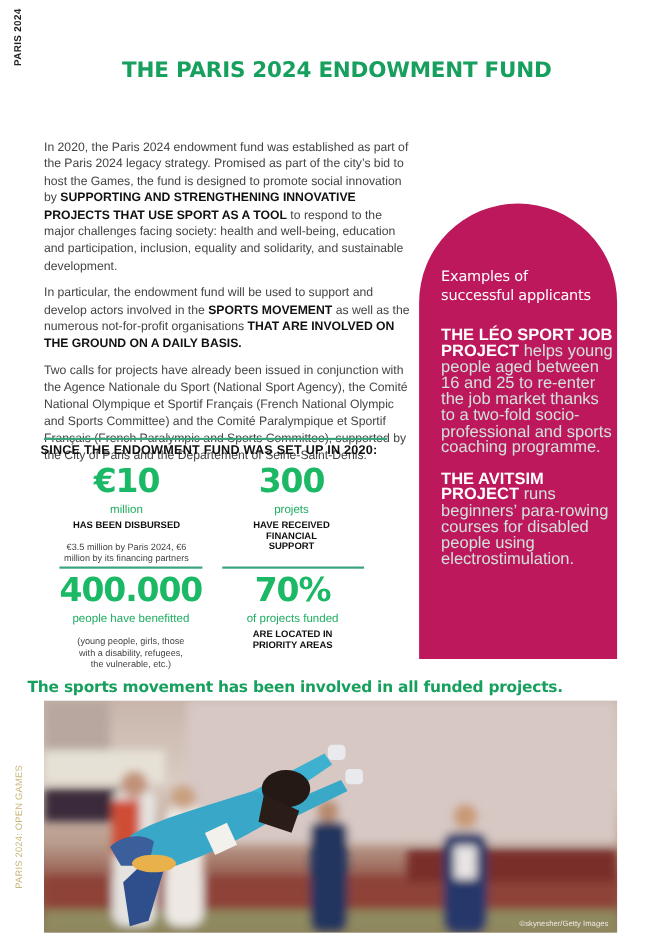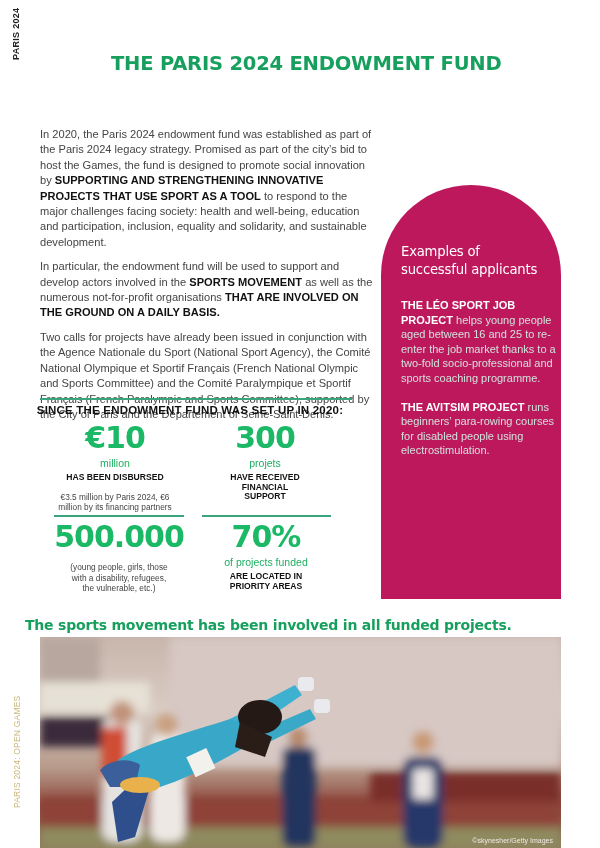--- a/index.html
+++ b/index.html
@@ -27,21 +27,21 @@
                font-size:30px; line-height:34px; letter-spacing:-1px; }
   .stat .unit { color:#1fae62; font-size:10.5px; line-height:14px; margin-top:1px; }
   .stat .cap { font-weight:bold; font-size:8.6px; line-height:9.5px; color:#111; margin-top:3px; }
   .stat .note { font-size:8.3px; line-height:10.5px; color:#444; margin-top:9px; }
   .tagline { position:absolute; left:25px; top:617px; font-family:"DejaVu Sans", sans-serif;
              font-weight:bold; font-size:14px; color:#17a05d; white-space:nowrap; letter-spacing:-0.2px; }
   .panel { position:absolute; left:381px; top:185px; width:180px; height:414px;
            background:#be185d; border-radius:90px 90px 0 0; color:#dfe9e5; }
   .panel h2 { margin:0; position:absolute; left:20px; top:58px; font-family:"DejaVu Sans", sans-serif;
               font-weight:normal; font-size:13.2px; line-height:18px; color:#ffffff; letter-spacing:-0.2px; }
-  .panel .items { position:absolute; left:20px; top:113px; width:158px; font-size:11px;
+  .panel .items { position:absolute; left:20px; top:113px; width:158px; font-size:15px;
                   line-height:14.6px; color:#d2e1dc; }
   .panel .items p { margin:0 0 14px 0; }
   .panel .items b { color:#ffffff; }
   .photo { position:absolute; left:40px; top:637px; width:521px; height:211px; overflow:hidden;
            background:linear-gradient(180deg,#c8b6ac 0%,#d9cbc2 35%,#b79a8a 62%,#8c4a3e 80%,#8d7f5f 100%); }
   .credit { position:absolute; right:8px; bottom:4px; font-size:7px; color:#f1e6e6; }
 </style>
 </head>
 <body>
 
@@ -70,21 +70,22 @@
 <div class="stat" style="left:200px; top:421px; width:130px;">
   <div class="big">300</div>
   <div class="unit">projets</div>
   <div class="cap" style="padding:0 20px;">HAVE RECEIVED FINANCIAL SUPPORT</div>
 </div>
 
 <div class="rule" style="left:54px; top:515px; width:130px;"></div>
 <div class="rule" style="left:202px; top:515px; width:129px;"></div>
 
 <div class="stat" style="left:40px; top:520px; width:158px;">
-  <div class="big">500.000</div>
+  <div class="big">400.000</div>
+  <div class="unit">people have benefitted</div>
   <div class="note" style="padding:0 30px; margin-top:8px;">(young people, girls, those with a disability, refugees, the vulnerable, etc.)</div>
 </div>
 <div class="stat" style="left:200px; top:520px; width:132px;">
   <div class="big">70%</div>
   <div class="unit">of projects funded</div>
   <div class="cap" style="padding:0 18px;">ARE LOCATED IN PRIORITY AREAS</div>
 </div>
 
 <div class="tagline">The sports movement has been involved in all funded projects.</div>
 

